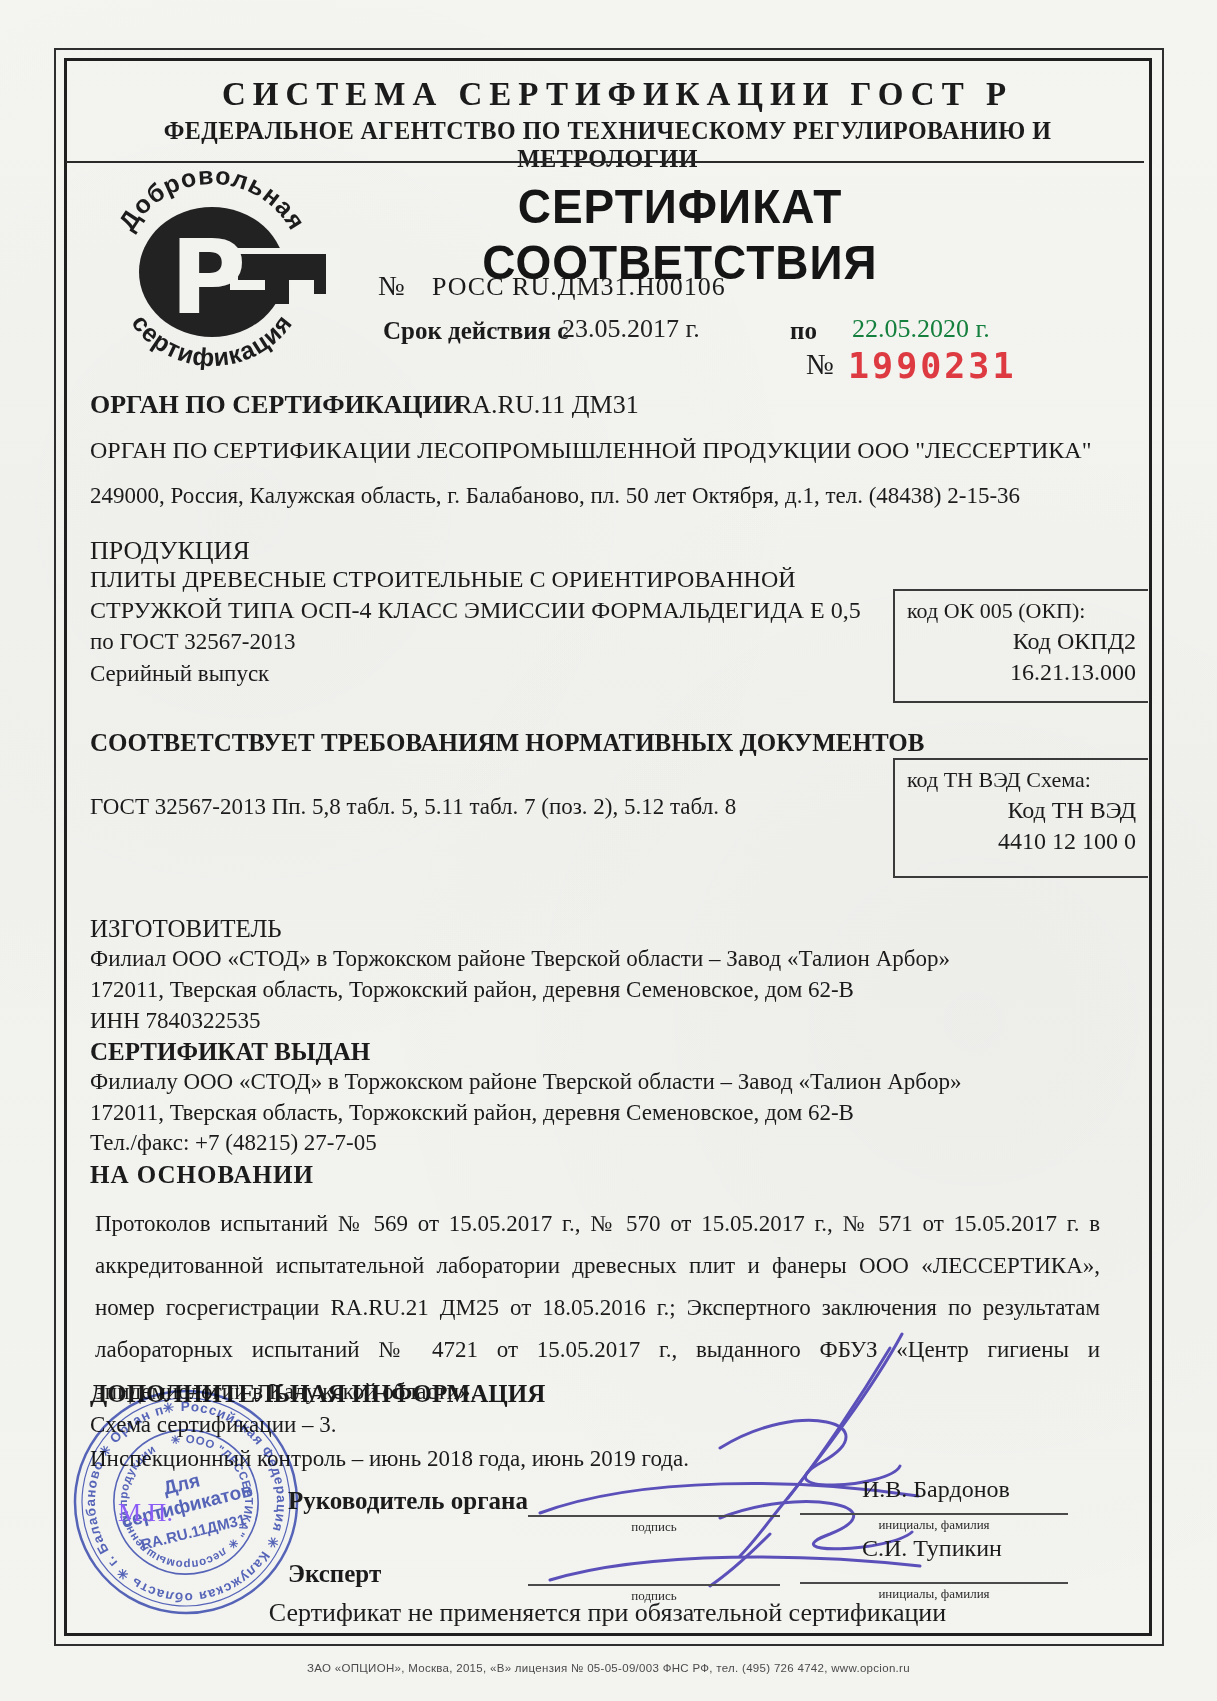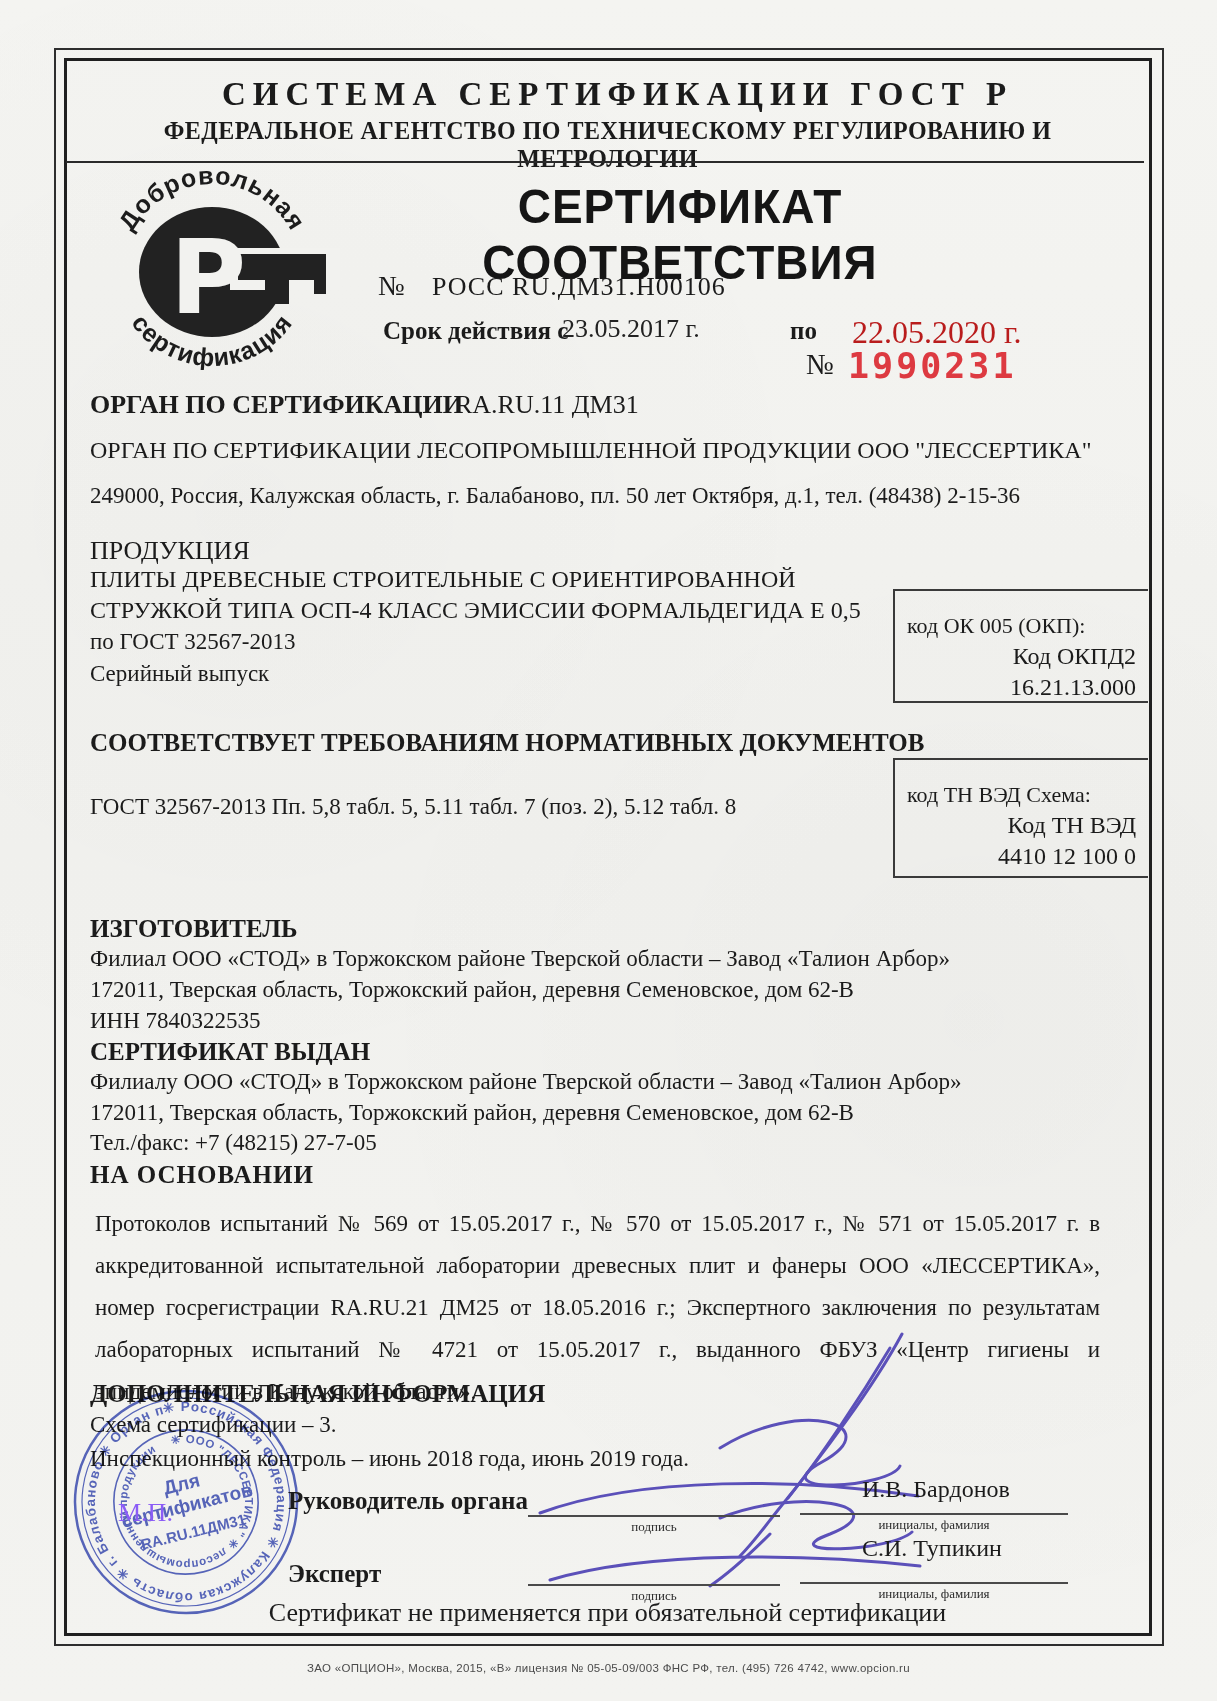--- a/index.html
+++ b/index.html
@@ -23,43 +23,43 @@
   .agency{left:70px;top:117px;width:1075px;text-align:center;font-size:25px;font-weight:bold;letter-spacing:0.5px;transform:scaleX(0.96);}
   .head-rule{left:66px;top:161px;width:1078px;height:2px;background:#2a2a2a;}
   .logo-wrap{left:100px;top:170px;width:240px;height:200px;}
   .doc-title{left:320px;top:180px;width:720px;text-align:center;font-family:"Liberation Sans",sans-serif;
     font-size:46px;font-weight:800;letter-spacing:1px;color:#151515;transform:scaleY(1.04);}
   .numrow-label{left:378px;top:270px;font-size:28px;}
   .numrow-value{left:432px;top:272px;font-size:26px;letter-spacing:1px;}
   .validity-label{left:383px;top:317px;font-size:25px;font-weight:bold;}
   .validity-from{left:562px;top:314px;font-size:26px;color:#222;}
   .validity-po{left:790px;top:317px;font-size:25px;font-weight:bold;}
-  .validity-to{left:852px;top:314px;font-size:32px;color:#b91c1c;}
+  .validity-to{left:852px;top:314px;font-size:26px;color:#15803d;}
   .blank-label{left:806px;top:348px;font-size:29px;}
   .blank-value{left:848px;top:346px;font-family:"DejaVu Sans Mono",monospace;font-size:35px;font-weight:bold;
     color:#dd3a41;letter-spacing:3px;}
   .org-label{left:90px;top:390px;font-size:26px;font-weight:bold;}
   .org-code{left:455px;top:390px;font-size:26px;}
   .org-name{left:90px;top:437px;font-size:24px;}
   .org-addr{left:90px;top:483px;font-size:23px;}
   .prod-label{left:90px;top:536px;font-size:26px;font-weight:normal;}
   .prod-l0{left:90px;top:566px;font-size:24px;}
   .prod-l1{left:90px;top:597px;font-size:24px;}
   .prod-l2{left:90px;top:629px;font-size:23px;}
   .prod-l3{left:90px;top:661px;font-size:23px;}
   .code-box{border-top:2px solid #3a3a3a;border-left:2px solid #3a3a3a;border-bottom:2px solid #3a3a3a;
-    padding:22px 12px 8px 12px;box-sizing:border-box;}
+    padding:7px 12px 8px 12px;box-sizing:border-box;}
   .okp-box{left:893px;top:589px;width:255px;height:114px;}
   .tnved-box{left:893px;top:758px;width:255px;height:120px;}
   .code-l1{font-size:22px;text-align:left;}
   .code-l2{font-size:24px;text-align:right;margin-top:4px;}
   .code-l3{font-size:24px;text-align:right;margin-top:4px;}
   .conf-label{left:90px;top:729px;font-size:25px;font-weight:bold;}
   .conf-req{left:90px;top:794px;font-size:23px;width:760px;}
-  .man-label{left:90px;top:915px;font-size:25px;font-weight:bold;}
+  .man-label{left:90px;top:915px;font-size:25px;font-weight:normal;}
   .man-l1{left:90px;top:946px;font-size:23px;}
   .man-l2{left:90px;top:977px;font-size:23px;}
   .man-l3{left:90px;top:1008px;font-size:23px;}
   .iss-label{left:90px;top:1038px;font-size:25px;font-weight:bold;}
   .iss-l1{left:90px;top:1069px;font-size:23px;}
   .iss-l2{left:90px;top:1100px;font-size:23px;}
   .iss-l3{left:90px;top:1130px;font-size:23px;}
   .basis-label{left:90px;top:1161px;font-size:25px;font-weight:bold;letter-spacing:1px;}
   .basis-par{left:95px;top:1203px;width:1005px;font-size:23px;line-height:42px;text-align:justify;}
   .add-label{left:90px;top:1380px;font-size:25px;font-weight:bold;text-align:center;}

